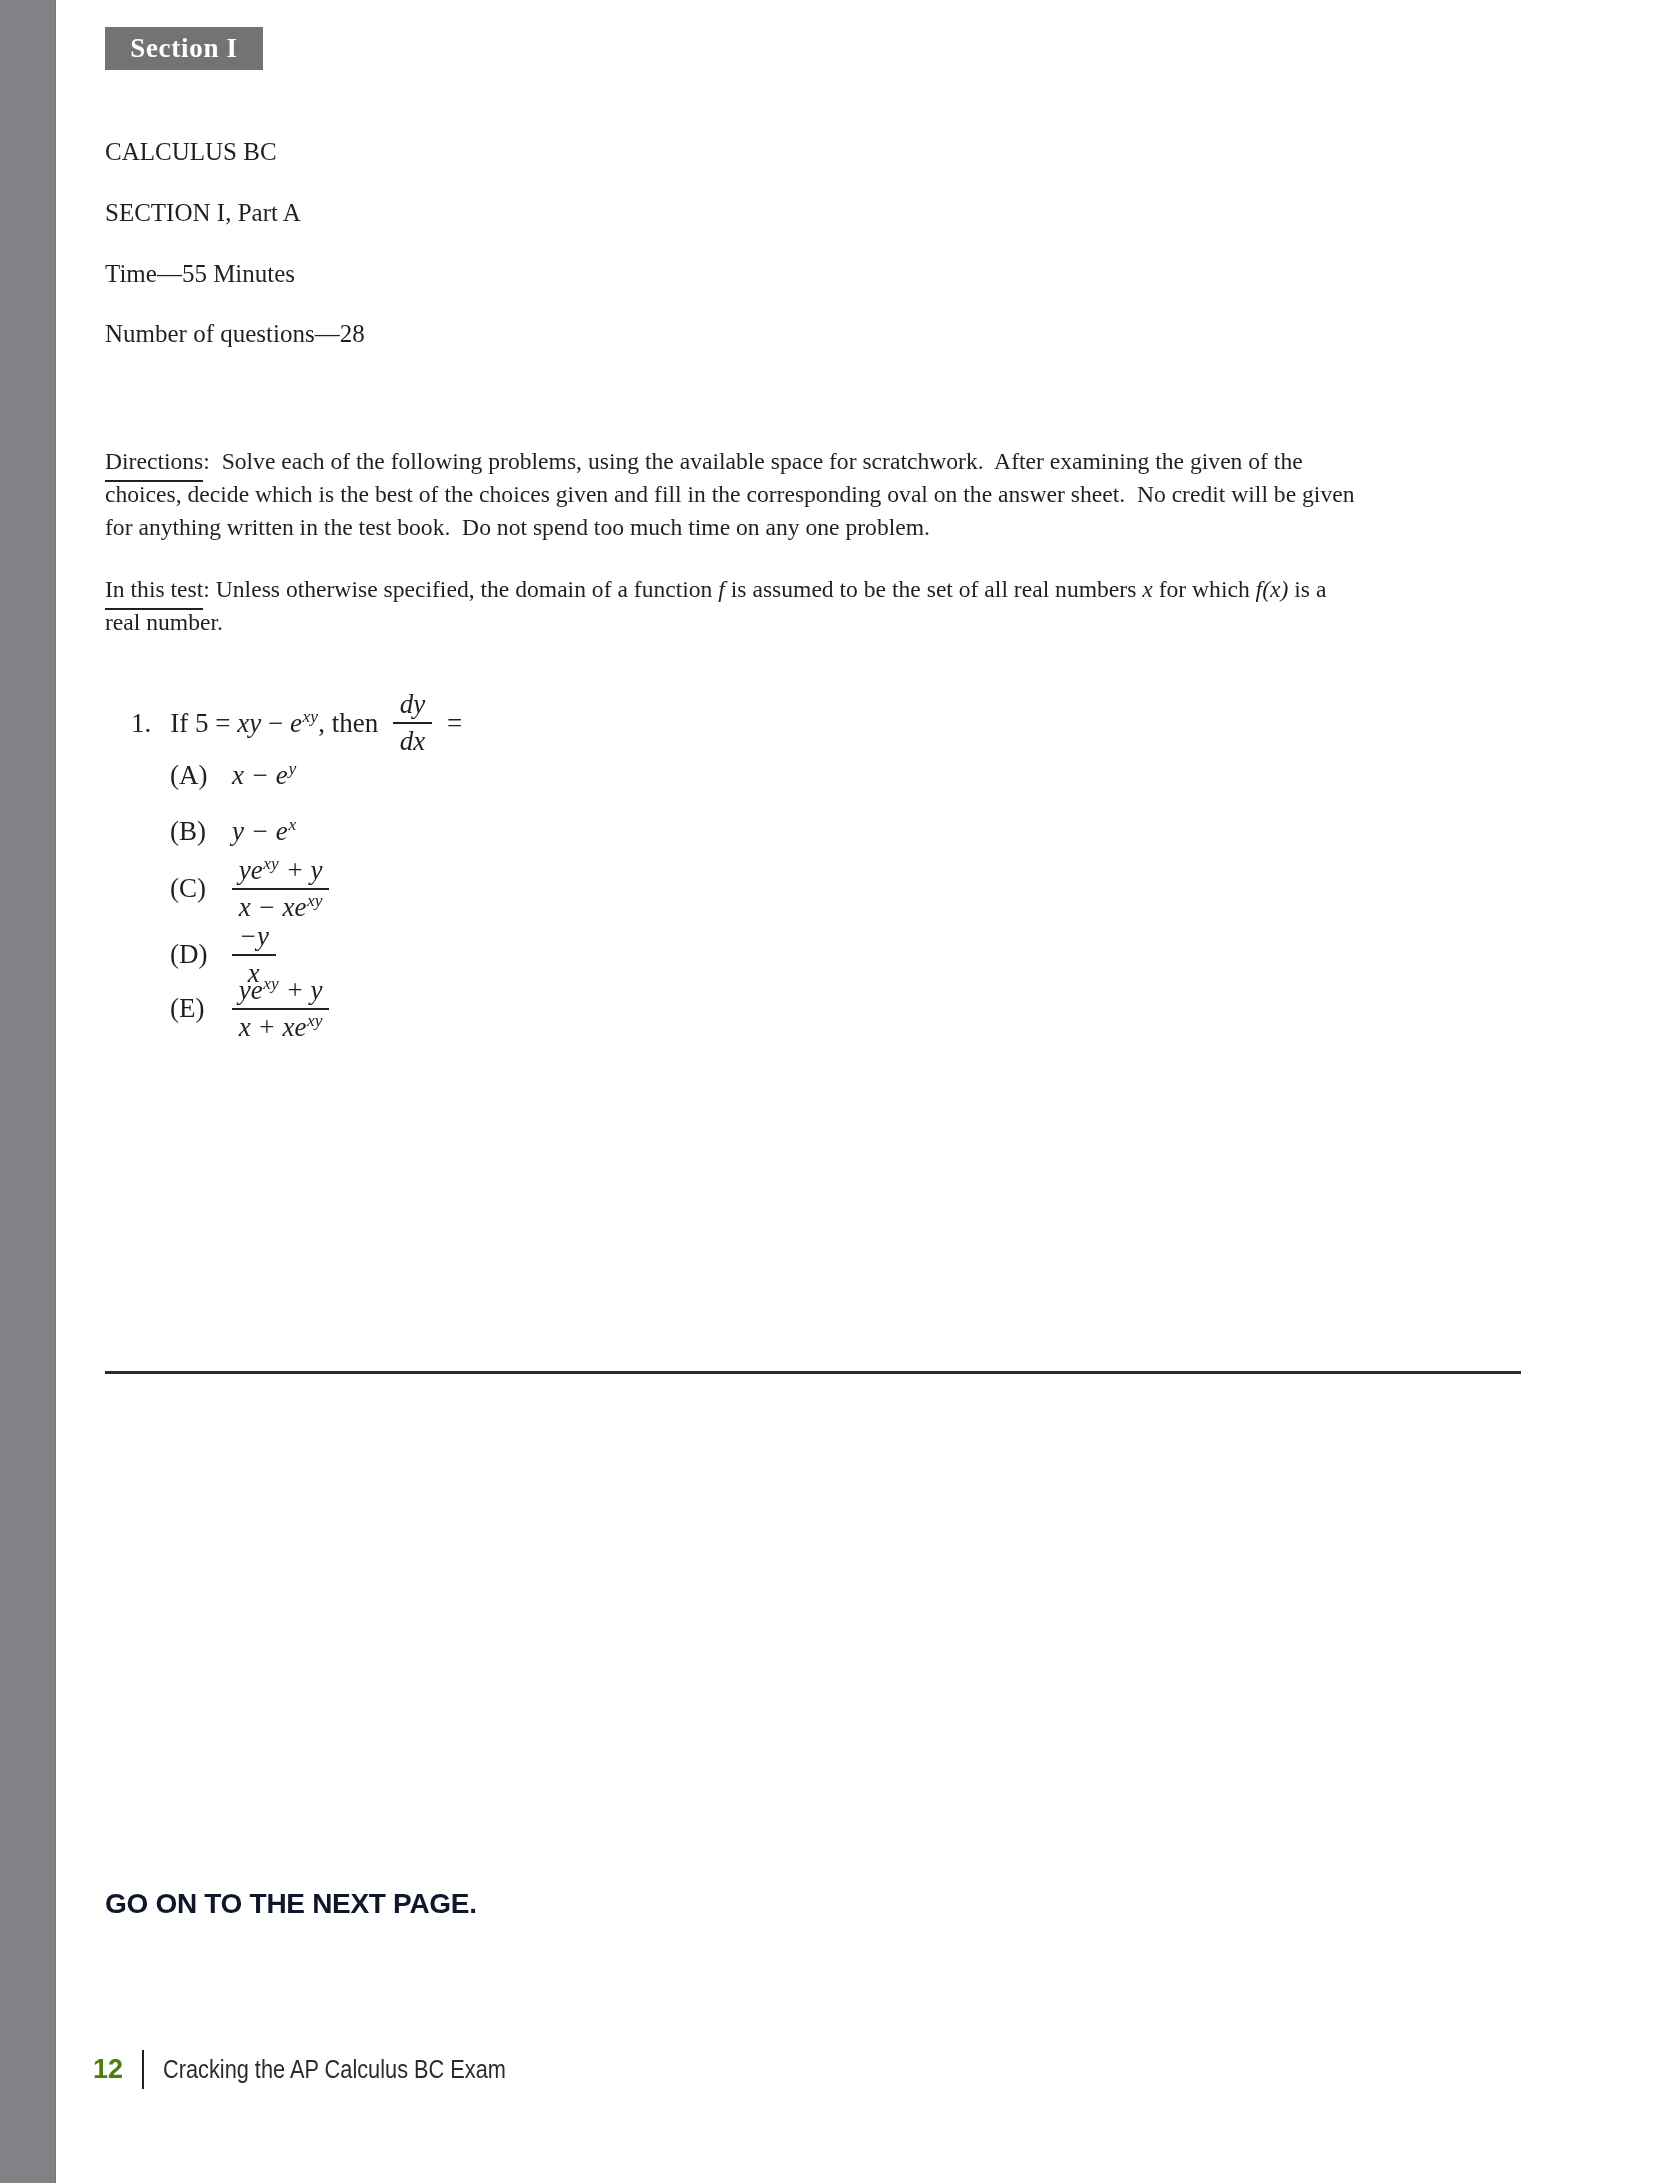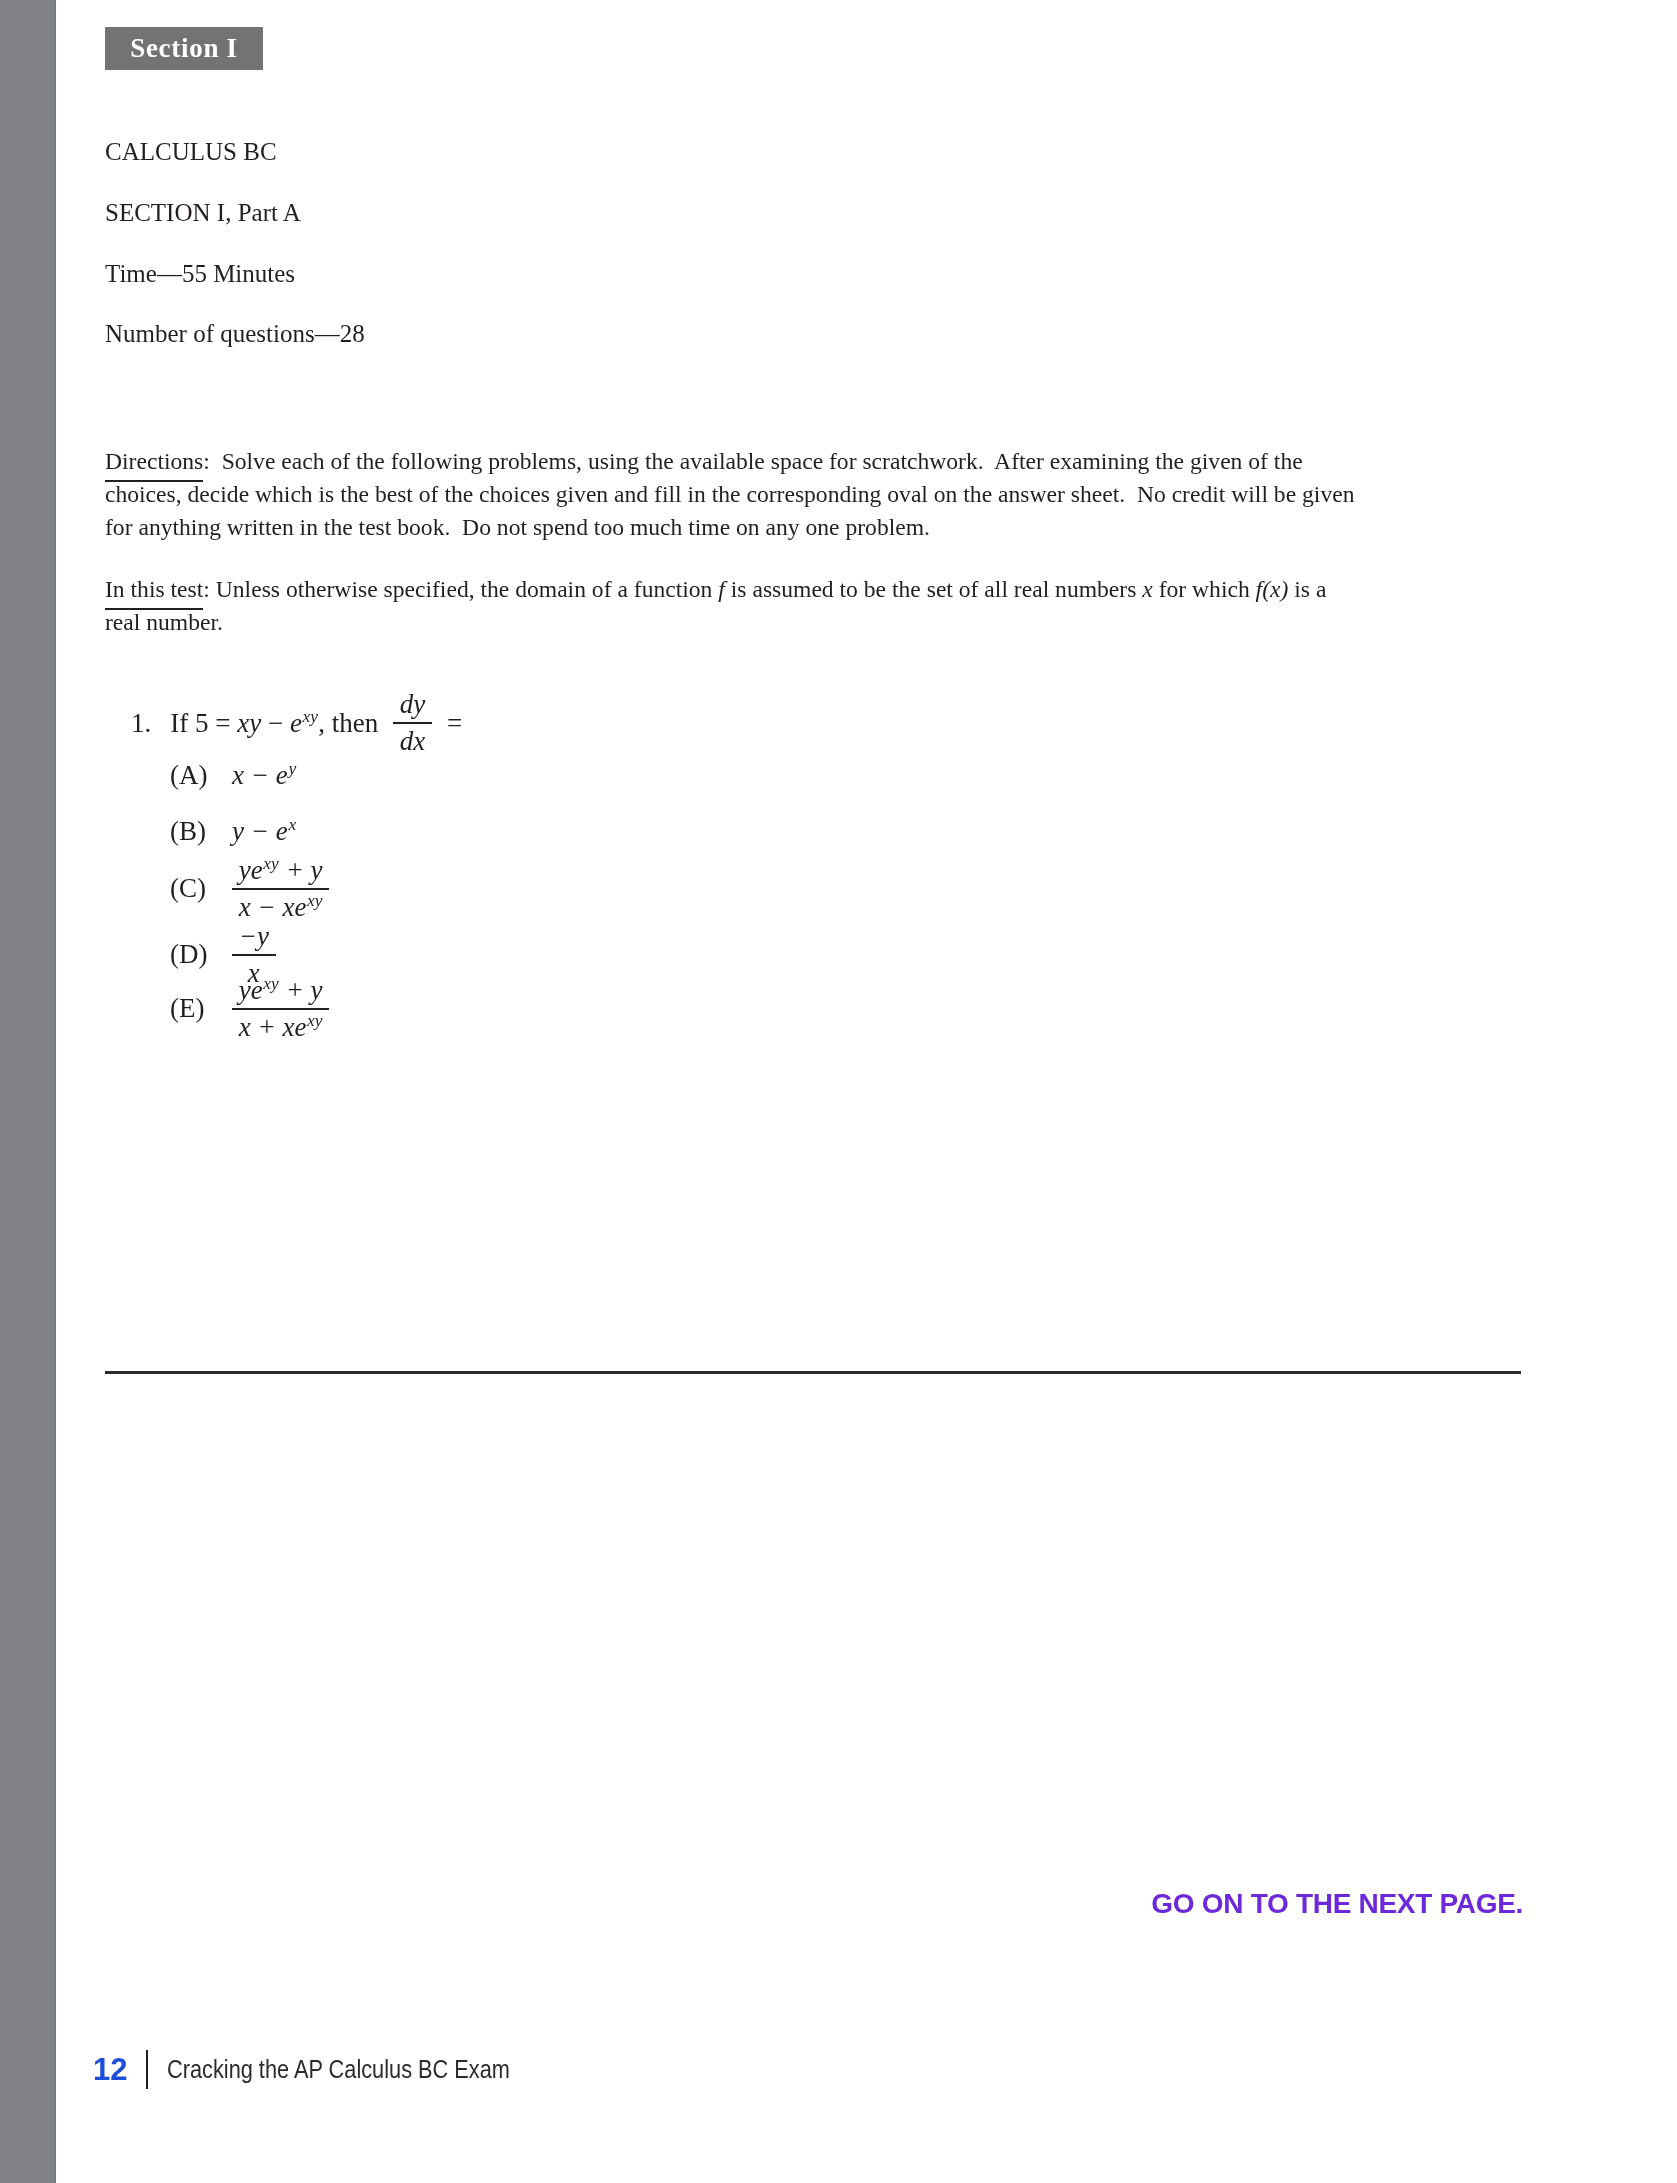--- a/index.html
+++ b/index.html
@@ -106,36 +106,35 @@
     left: 105px; top: 1371px;
     width: 1416px; height: 3.4px;
     background: #2d292a;
   }
 
   
   .go-on {
     position: absolute;
     left: 105px; top: 1888px;
     width: 1418px;
-    text-align: right;
     font-family: "Liberation Sans", sans-serif;
     font-weight: bold;
     font-size: 28px;
     letter-spacing: -0.3px;
-    color: #6d28d9;
+    color: #0f172a;
   }
 
   
   .footer {
     position: absolute;
     left: 93px; top: 2050px;
     display: flex; align-items: center;
     font-family: "Liberation Sans", sans-serif;
   }
-  .footer .pnum { font-weight: bold; font-size: 31px; color: #1d4ed8; }
+  .footer .pnum { font-weight: bold; font-size: 27px; color: #4d7c0f; }
   .footer .fbar {
     width: 2px; height: 39px;
     background: #231f20;
     margin: 0 19px;
   }
   .footer .btitle {
     font-size: 25px;
     color: #2e2a2b;
     display: inline-block;
     transform: scaleX(0.87);

